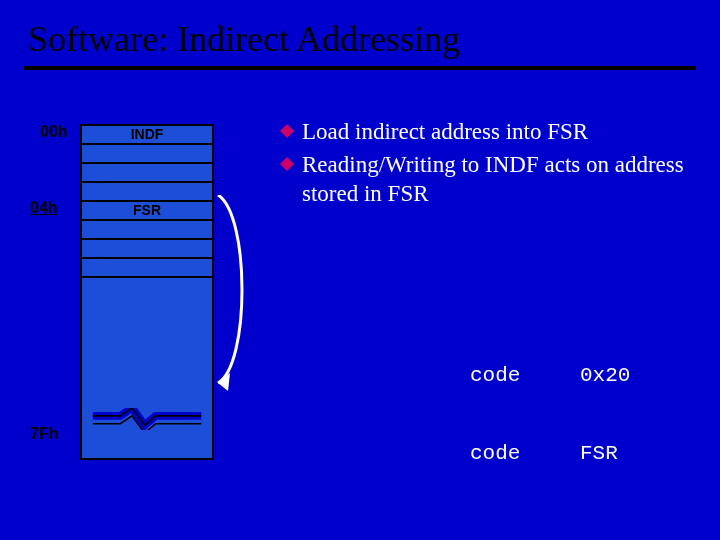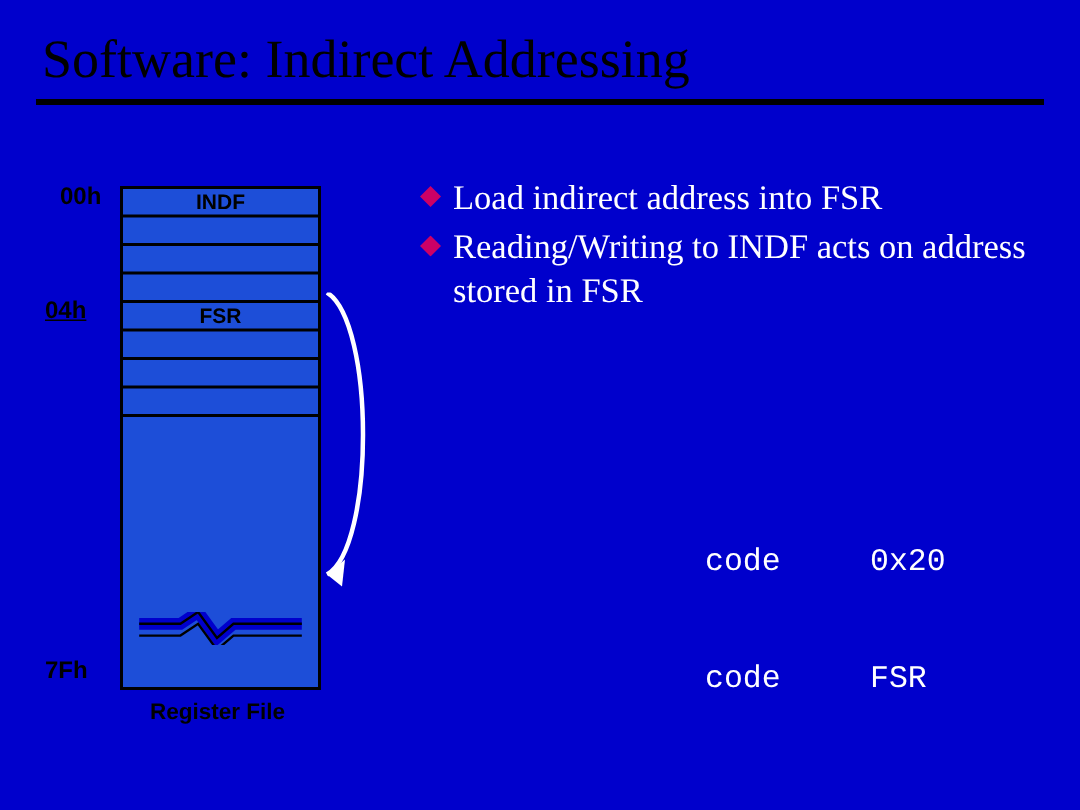--- a/index.html
+++ b/index.html
@@ -58,21 +58,21 @@
     position: absolute;
     font-family: Arial, sans-serif;
     font-size: 16px;
     font-weight: bold;
     color: black;
     width: 50px;
     text-align: left;
   }
   .addr.a00 { left: 40px; top: 23px; }
   .addr.a04 { left: 30px; top: 99px; text-decoration: underline; }
-  .addr.a7f { left: 30px; top: 325px; margin-top: 14px; }
+  .addr.a7f { left: 30px; top: 325px; }
   .regfile-label {
     font-family: Arial, sans-serif;
     font-size: 15px;
     font-weight: bold;
     color: black;
     text-align: center;
     margin-top: 6px;
   }
   
   .break {
@@ -152,21 +152,20 @@
       <div class="reg-row"></div>
       <div class="reg-row"></div>
       <div class="reg-row tall">
         <svg class="break" style="top:130px" viewBox="0 0 138 28">
           <polyline points="0,10 35,10 50,0 66,22 80,10 138,10" fill="none" stroke="#0000cc" stroke-width="10"></polyline>
           <polyline points="0,10 35,10 50,0 66,22 80,10 138,10" fill="none" stroke="black" stroke-width="2"></polyline>
           <polyline points="0,20 35,20 50,10 66,32 80,20 138,20" fill="none" stroke="black" stroke-width="2"></polyline>
         </svg>
       </div>
     </div>
-    <div class="regfile-label">Register File</div>
   </div>
 
   <svg class="arrow-svg" viewBox="0 0 50 210">
     <path d="M 8 0 C 40 20, 40 170, 8 188" fill="none" stroke="white" stroke-width="3"></path>
     <polygon points="8,188 20,178 18,196" fill="white"></polygon>
   </svg>
 
   <div class="bullets">
     <div class="bullet">
       <span class="marker">

